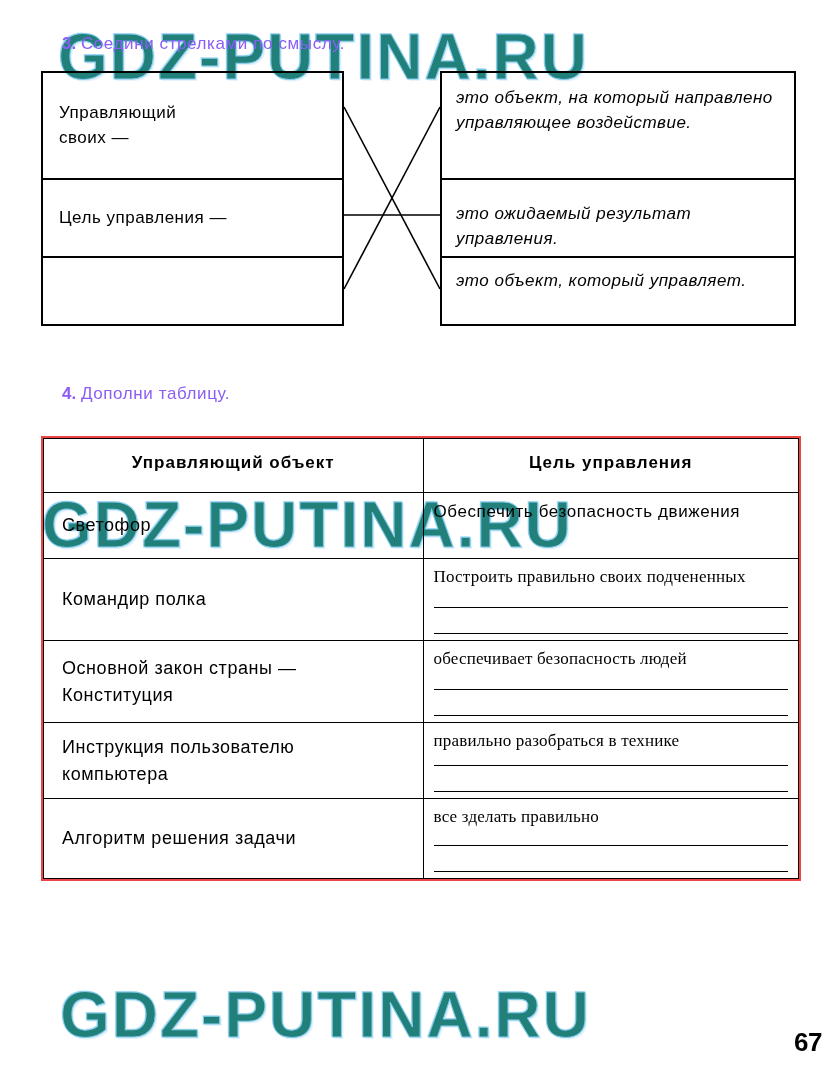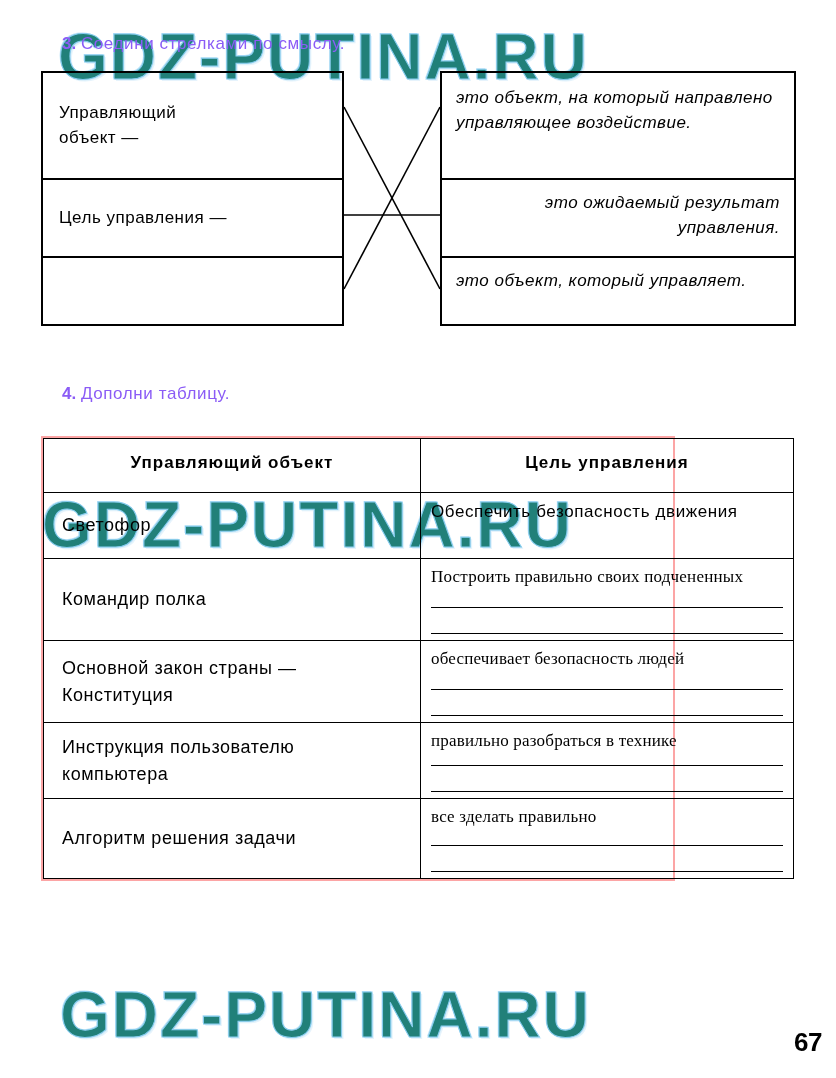--- a/index.html
+++ b/index.html
@@ -80,37 +80,37 @@
     line-height: 1.45;
     letter-spacing: .5px;
   }
   #t1 .left  .cell { padding-left: 16px; }
   #t1 .right .cell { padding-left: 14px; font-style: italic; }
   #t1 .r0 { top: 0;     height: 107px; border-bottom: 2px solid #000; }
   #t1 .r1 { top: 107px; height: 78px;  border-bottom: 2px solid #000; }
   #t1 .r2 { top: 185px; height: 66px; }
 
   #t1 .right .r0 { align-items: flex-start; padding-top: 13px; }
-  #t1 .right .r1 { align-items: flex-start; padding-top: 11px; text-align: right; }
+  #t1 .right .r1 { align-items: flex-start; padding-top: 22px; }
   #t1 .right .r2 { align-items: flex-start; padding-top: 11px; }
 
   #t1 svg.connectors {
     position: absolute;
     left: 0; top: 0;
     width: 755px; height: 255px;
     overflow: visible;
   }
 
   
   #t2 {
     position: absolute;
     left: 41px;
     top: 436px;
-    width: 634px;
-    border: 2px solid #fca5a5;
+    width: 760px;
+    border: 2px solid #ef4444;
     border-collapse: collapse;
     box-sizing: border-box;
     z-index: 3;
     background: transparent;
   }
   #t2 table { border-collapse: collapse; width: 100%; table-layout: fixed; }
   #t2 th, #t2 td {
     border: 1.5px solid #000;
     box-sizing: border-box;
     vertical-align: top;
@@ -194,21 +194,21 @@
 
 <div class="task" id="task3">
   <span class="num">3.</span>
   <span class="txt">Соедини  стрелками  по  смыслу.</span>
 </div>
 
 <div id="t1">
 
   <div class="colbox left">
     <div class="cell r0" style="white-space:pre-line">Управляющий
-объект  —</div>
+своих  —</div>
     <div class="cell r1" style="white-space:pre-line">Цель  управления  —</div>
   </div>
 
   <div class="colbox right">
     <div class="cell r0">это  объект,  на  который направлено  управляющее воздействие.</div>
     <div class="cell r1">это  ожидаемый  результат управления.</div>
     <div class="cell r2">это  объект,  который управляет.</div>
   </div>
 
   <svg class="connectors" viewBox="0 0 755 255">

